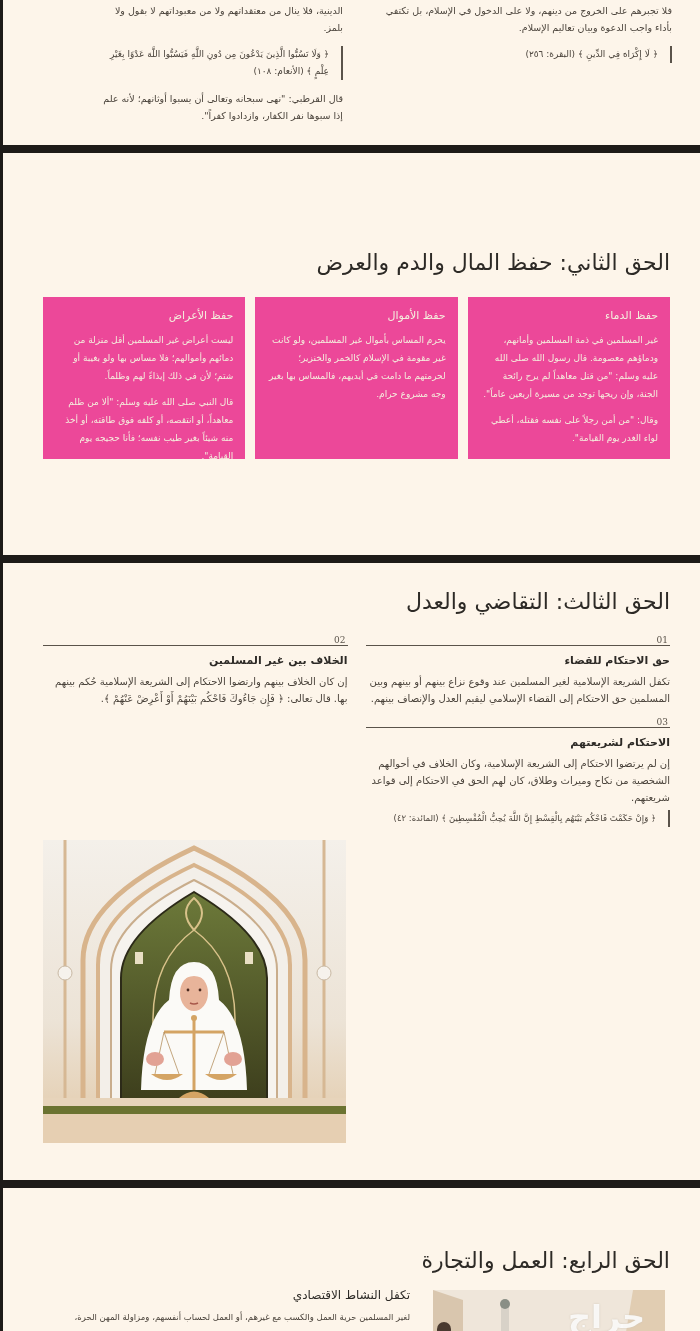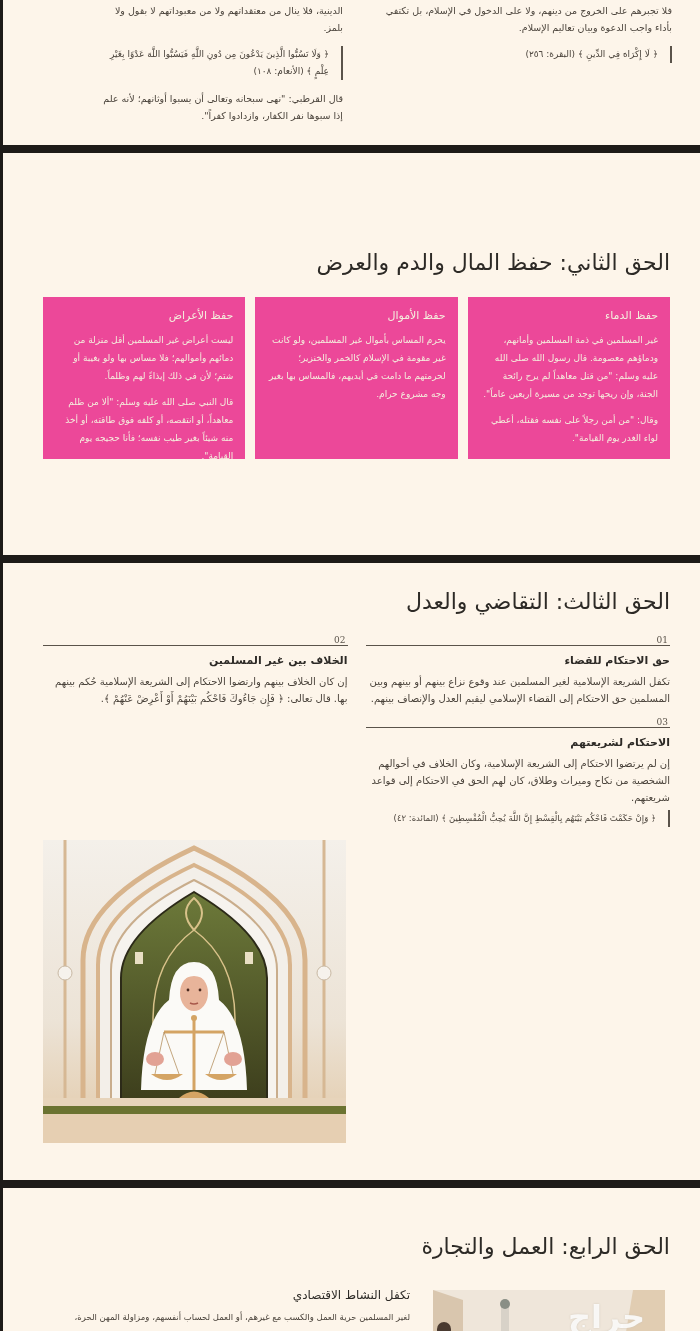--- a/index.html
+++ b/index.html
@@ -31,21 +31,21 @@
   #s3 .title { top: 26px; }
   .grid { position: absolute; top: 72px; left: 40px; right: 30px; display: grid; grid-template-columns: 1fr 1fr; column-gap: 18px; row-gap: 10px; }
   .item .num { font-family: "DejaVu Serif", serif; font-size: 9px; color: #5a534a; padding-bottom: 0; border-bottom: 1.5px solid #5a534a; text-align: right; padding-right: 2px; }
   .item h4 { font-size: 11px; font-weight: bold; margin: 8px 0 6px; color: #2d2a26; }
   .item p { font-size: 10px; line-height: 17px; color: #4a433b; }
   .ayah { position: absolute; top: 247px; right: 30px; border-right: 2px solid #5a534a; padding-right: 12px; font-size: 8.5px; line-height: 17px; color: #4a433b; }
   .illus { position: absolute; left: 40px; top: 277px; width: 303px; height: 303px; background: linear-gradient(#f2ede6, #e8d8c4); overflow: hidden; }
 
   
   #s4 { top: 1188px; height: 143px; }
-  #s4 .title { top: 46px; }
+  #s4 .title { top: 60px; }
   .s4-text { position: absolute; top: 100px; right: 290px; width: 400px; text-align: right; }
   .s4-text h4 { font-size: 12px; font-weight: normal; color: #2d2a26; margin-bottom: 10px; }
   .s4-text p { font-size: 8.5px; color: #4a433b; white-space: nowrap; }
   .s4-img { position: absolute; top: 102px; right: 35px; width: 232px; height: 60px; background: linear-gradient(135deg, #e6d7c4, #f1e8dc); overflow: hidden; }
   .watermark { position: absolute; top: 8px; right: 20px; font-size: 32px; color: rgba(255,255,255,0.85); font-weight: bold; letter-spacing: 2px; text-shadow: 0 0 2px #cfc6b8; }
 </style>
 </head>
 <body>
 
 <section class="slide" id="s1">

